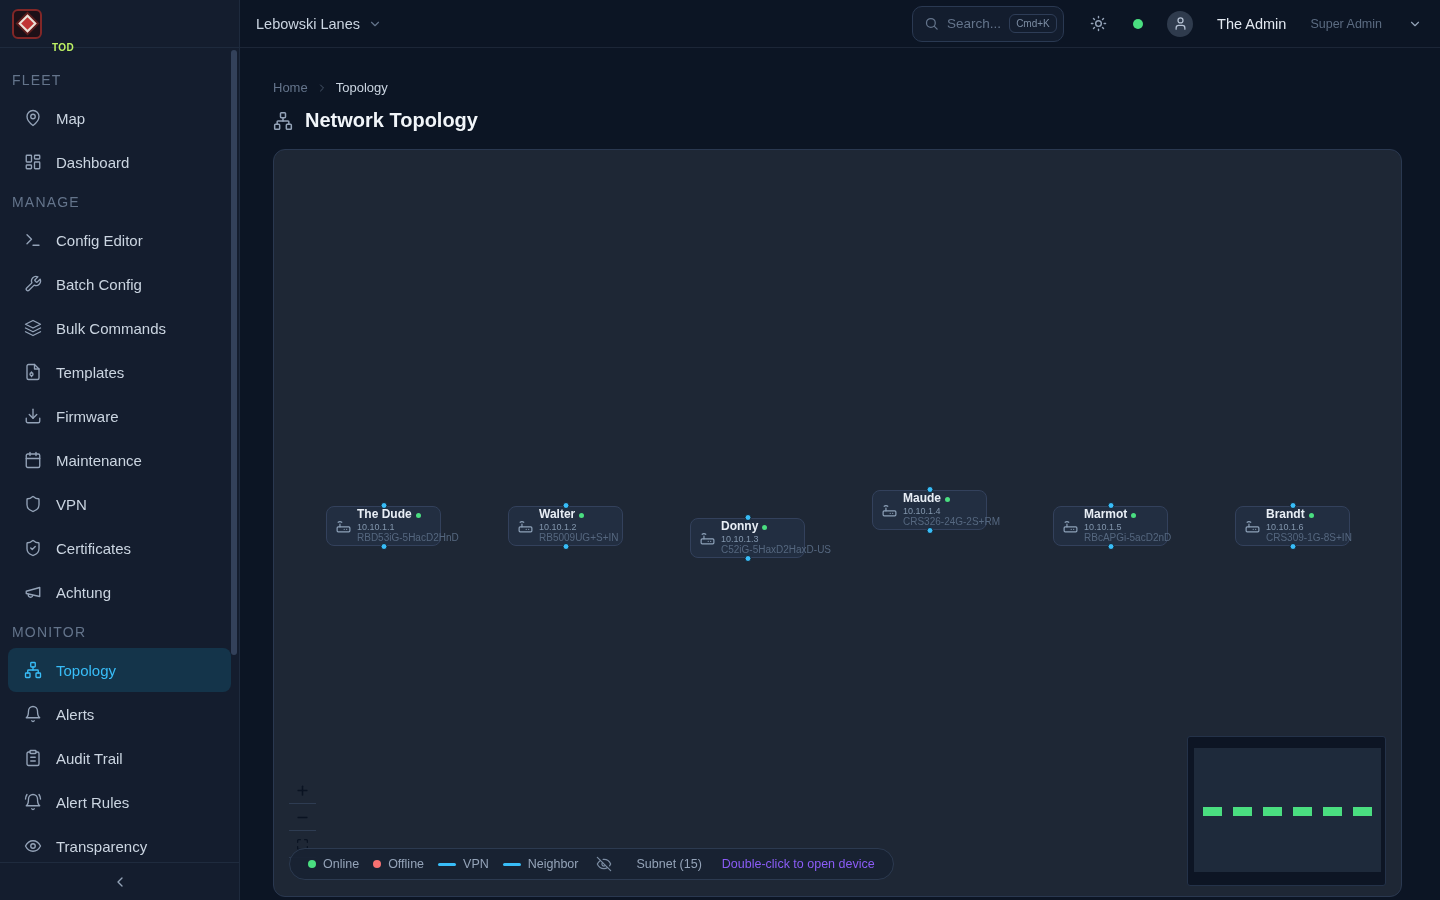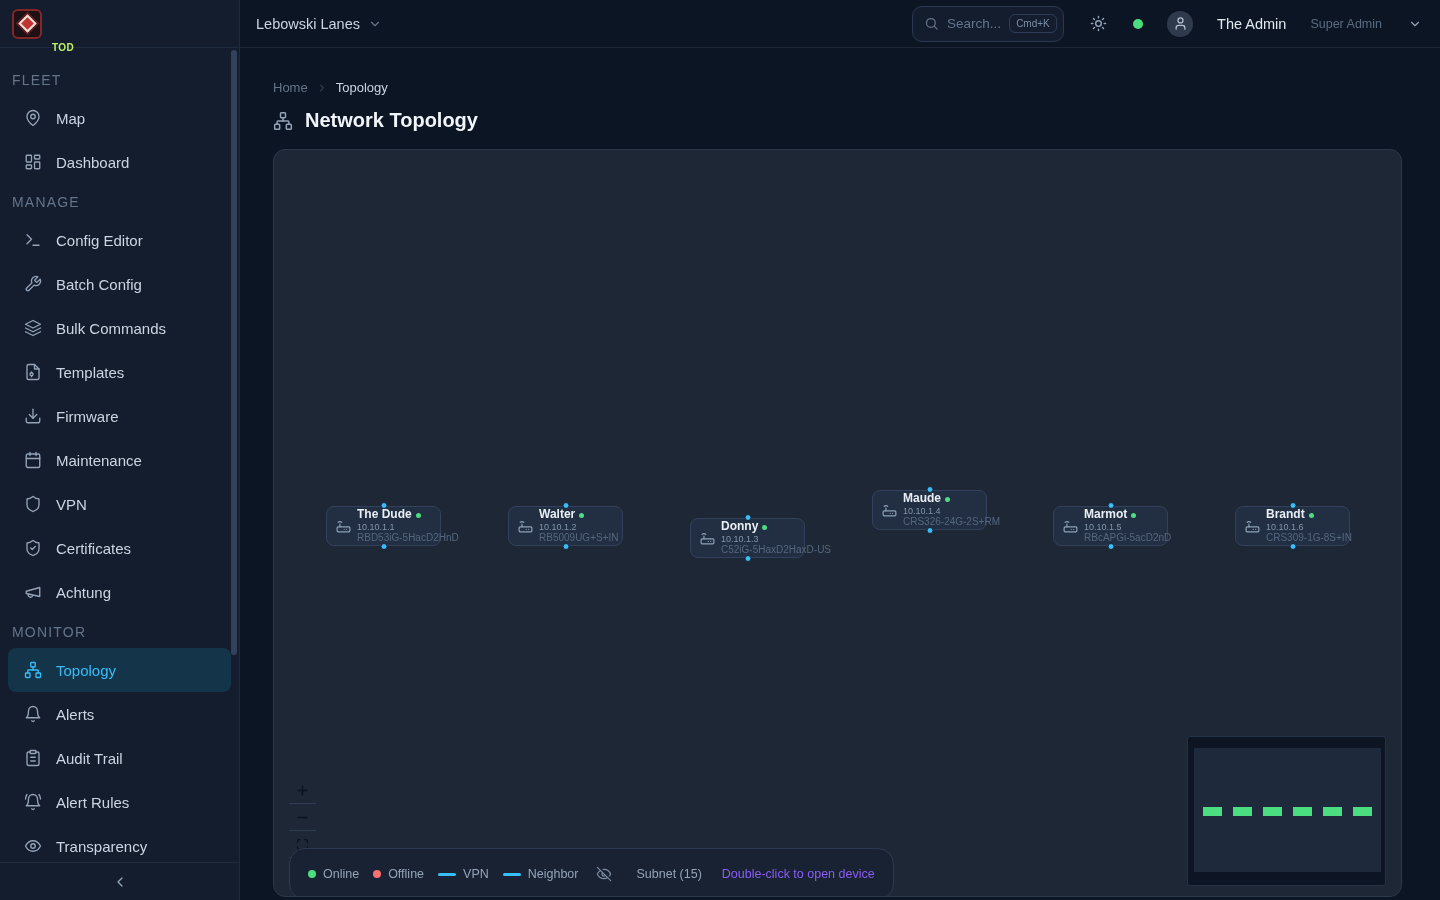--- a/index.html
+++ b/index.html
@@ -82,21 +82,21 @@
     background:#38bdf8; border:1.5px solid #17212f; transform:translateX(-50%); }
   .handle.top { top:-5px; } .handle.bottom { bottom:-5px; }
 
   
   .flow-controls { position:absolute; left:15px; top:627px; width:27px; z-index:2; }
   .flow-btn { width:27px; height:27px; display:flex; align-items:center; justify-content:center;
     background:transparent; border:none; border-bottom:1px solid #2e3c52; color:#0a1322; cursor:pointer; }
   .flow-btn:last-child { border-bottom:none; }
 
   
-  .legend { position:absolute; left:15px; top:698px; height:52px; z-index:3;
+  .legend { position:absolute; left:15px; top:698px; height:32px; z-index:3;
     display:flex; align-items:center; gap:14px; padding:8px 18px;
     background:rgba(24,34,50,.92); border:1px solid #2c3a50; border-radius:16px;
     font-size:12.5px; color:#94a3b8; white-space:nowrap; }
   .lg-dot { width:8px; height:8px; border-radius:50%; }
   .lg-line { width:18px; height:3px; border-radius:2px; background:#38bdf8; }
   .lg-item { display:flex; align-items:center; gap:7px; }
   .lg-eye { color:#7c8da3; margin-left:4px; cursor:pointer; }
   .lg-subnet { margin-left:10px; }
   .lg-hint { color:#8b5cf6; margin-left:6px; }
 

